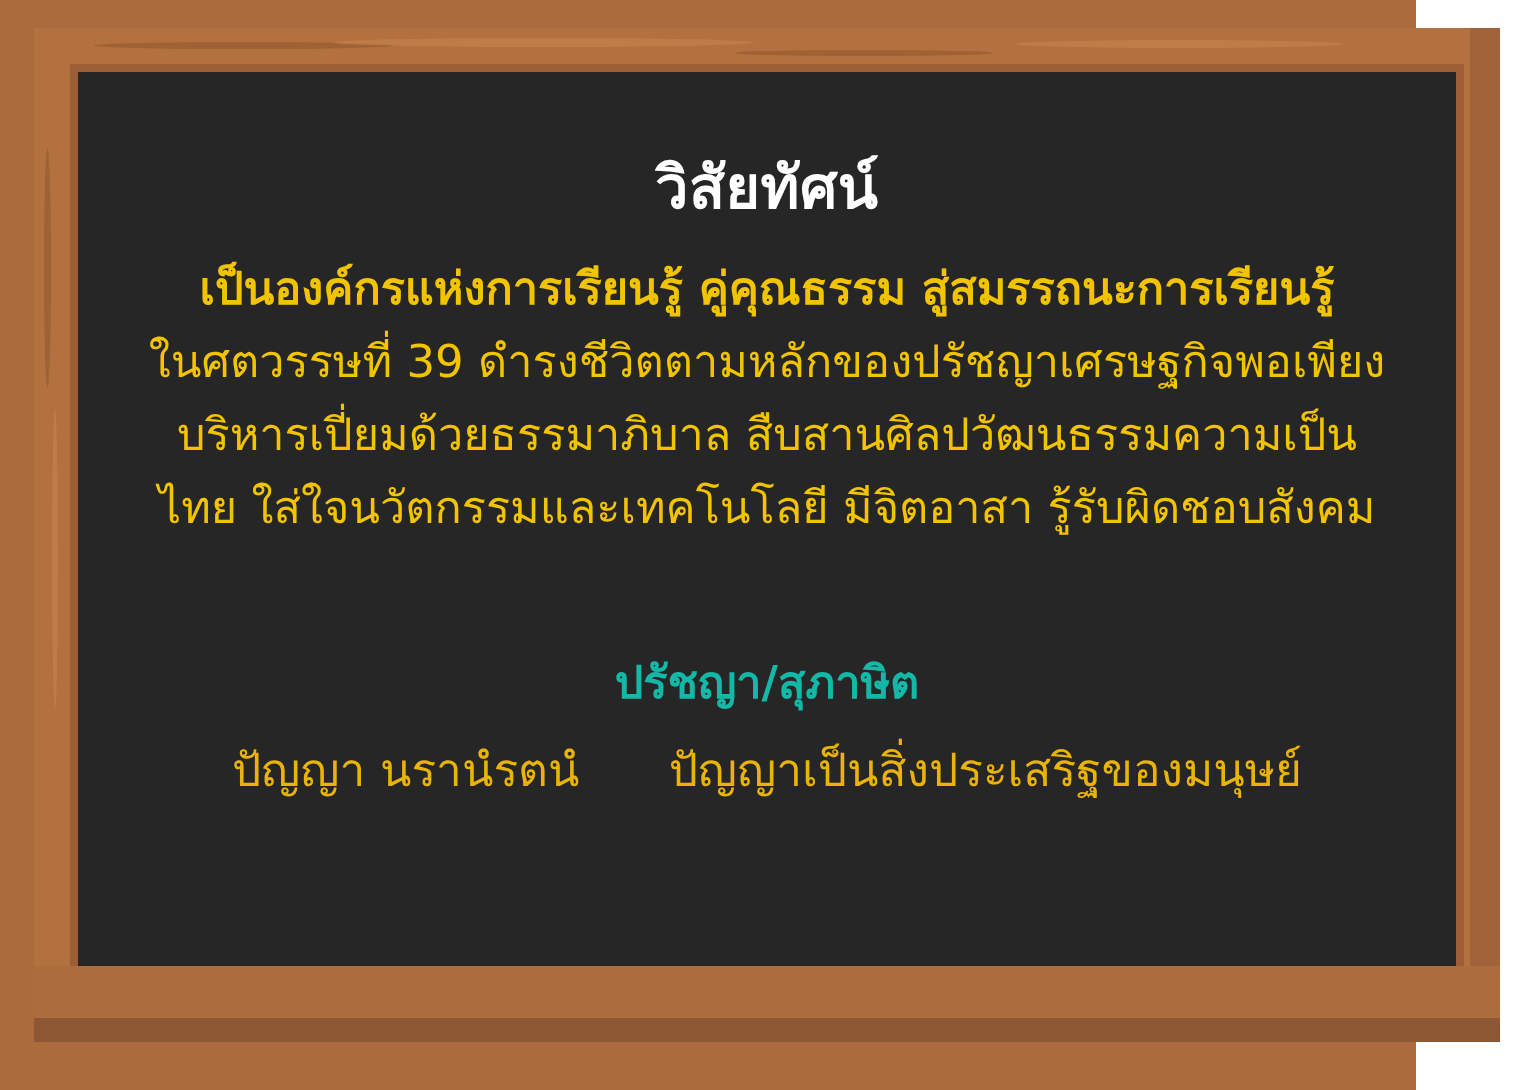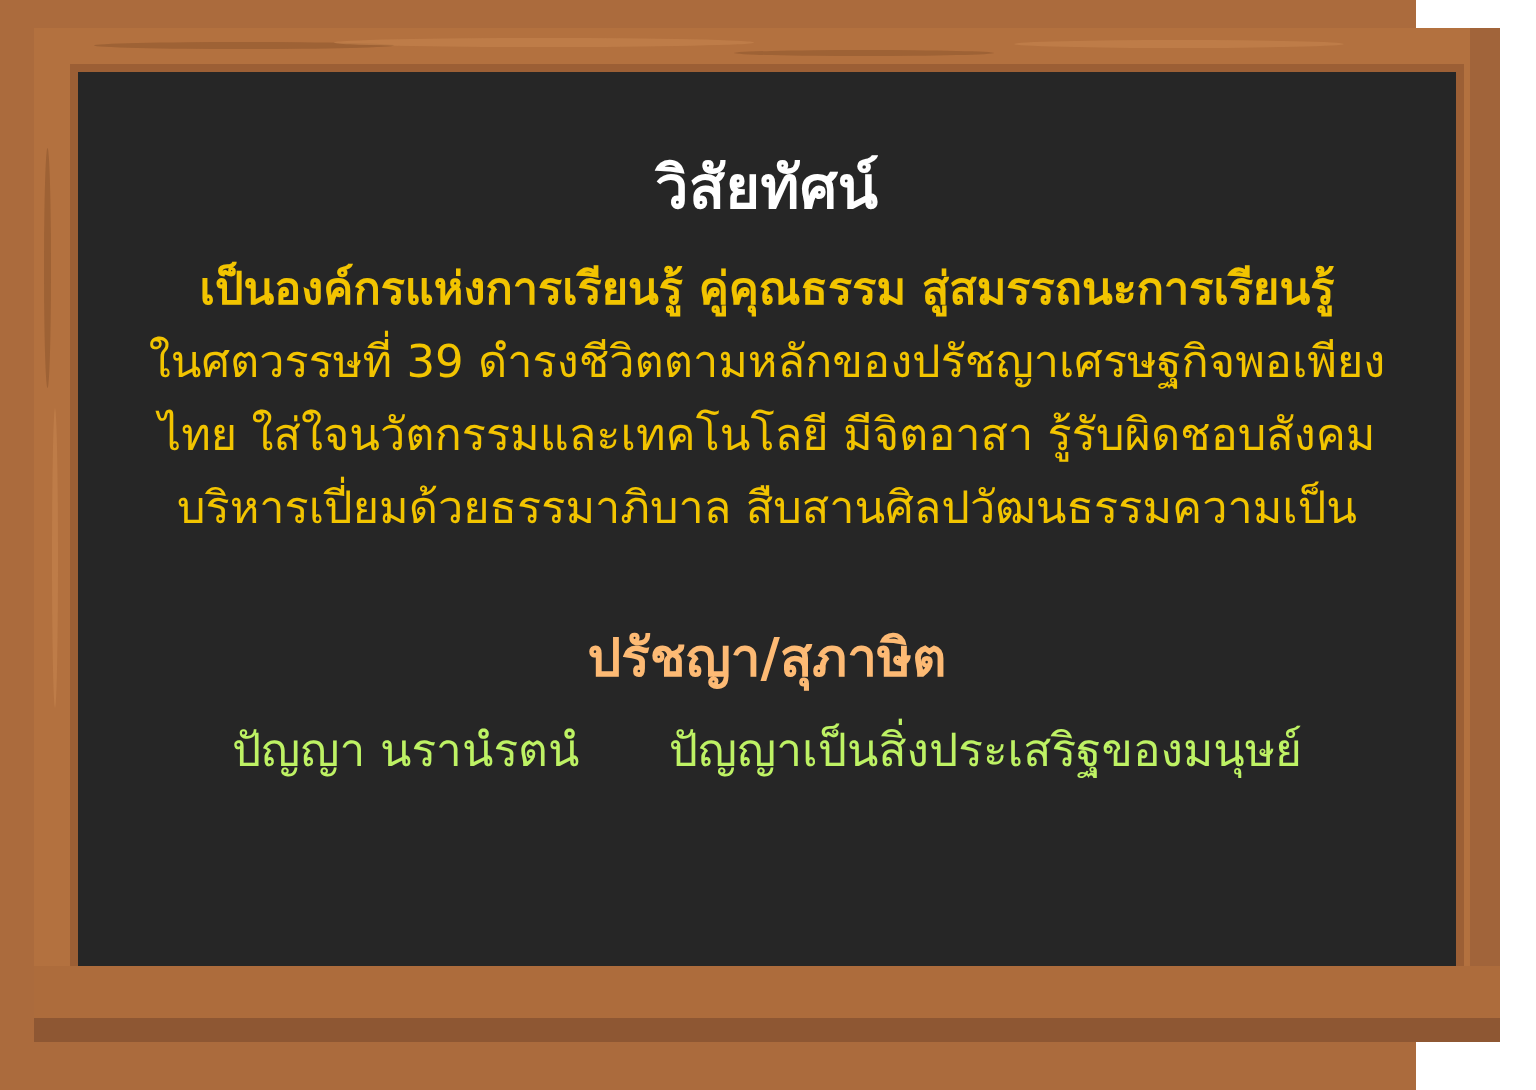--- a/index.html
+++ b/index.html
@@ -106,29 +106,29 @@
   .vision-body .ln {
     display: block;
     white-space: nowrap;
   }
   .vision-body .ln:first-child {
     text-indent: 0;
     font-weight: bold;
   }
 
   .subtitle {
-    color: #fdba74;
+    color: #14b8a6;
     font-weight: bold;
-    font-size: 53px;
-    margin-top: 84px;
+    font-size: 45px;
+    margin-top: 113px;
     line-height: 1.1;
   }
 
   .motto {
-    color: #bef264;
+    color: #eab308;
     font-size: 46px;
     margin-top: 36px;
     line-height: 1.2;
     white-space: nowrap;
   }
   .motto .gap {
     display: inline-block;
     width: 60px;
   }
 
@@ -182,22 +182,22 @@
     <div class="inner-lip"></div>
 
     <div class="board">
       <div class="board-inner">
 
         <div class="title">วิสัยทัศน์</div>
 
         <div class="vision-body">
           <span class="ln">เป็นองค์กรแห่งการเรียนรู้ คู่คุณธรรม สู่สมรรถนะการเรียนรู้</span>
           <span class="ln">ในศตวรรษที่ 39 ดำรงชีวิตตามหลักของปรัชญาเศรษฐกิจพอเพียง</span>
+          <span class="ln">บริหารเปี่ยมด้วยธรรมาภิบาล สืบสานศิลปวัฒนธรรมความเป็น</span>
           <span class="ln">ไทย ใส่ใจนวัตกรรมและเทคโนโลยี มีจิตอาสา รู้รับผิดชอบสังคม</span>
-          <span class="ln">บริหารเปี่ยมด้วยธรรมาภิบาล สืบสานศิลปวัฒนธรรมความเป็น</span>
         </div>
 
         <div class="subtitle">ปรัชญา/สุภาษิต</div>
 
         <div class="motto">
           <span>ปัญญา นรานํรตนํ</span>
           <span class="gap"></span>
           <span>ปัญญาเป็นสิ่งประเสริฐของมนุษย์</span>
         </div>
 

